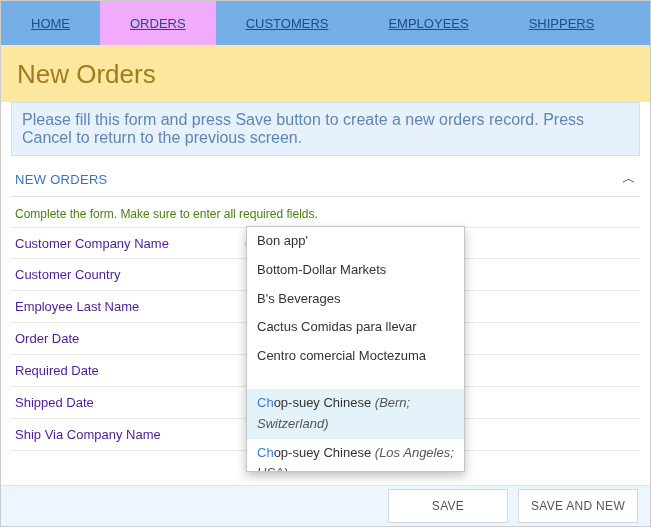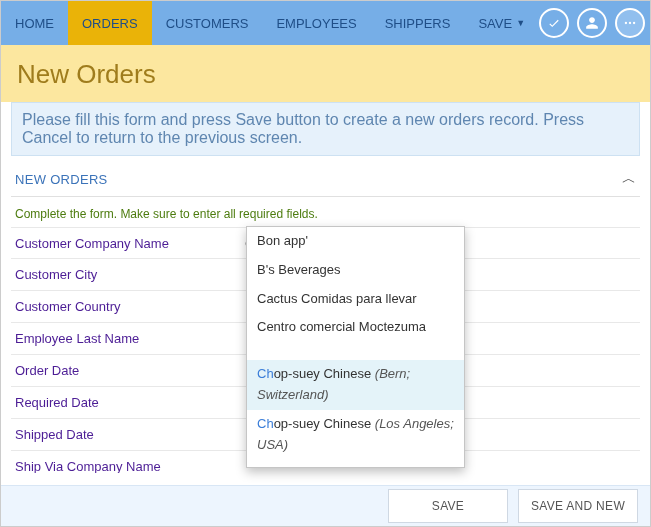--- a/index.html
+++ b/index.html
@@ -1,21 +1,21 @@
 <!DOCTYPE html>
 <html><head>
 <meta charset="utf-8">
 <style>
   * { box-sizing: border-box; margin: 0; padding: 0; }
   body { font-family: "Segoe UI", Arial, sans-serif; font-size: 13px; color: #333; background: #fff; width: 651px; height: 527px; overflow: hidden; position: relative; border: 1px solid #ccc; }
 
   .nav { background: #76AEE7; height: 44px; display: flex; align-items: stretch; padding: 0 4px 0 0; }
   .nav-tabs { display: flex; align-items: stretch; flex: 1; }
-  .nav-tab { padding: 0 14px; display: flex; align-items: center; color: #1F4E87; font-size: 13px; cursor: pointer; }
-  .nav-tab.active { background: #eab308; }
+  .nav-tab { padding: 0 30px; display: flex; align-items: center; color: #1F4E87; font-size: 13px; cursor: pointer; text-decoration: underline; }
+  .nav-tab.active { background: #f0abfc; }
   .nav-tab .arrow { margin-left: 4px; font-size: 9px; }
   .nav-icons { display: flex; align-items: center; gap: 8px; padding-right: 6px; }
   .nav-icon { width: 30px; height: 30px; border: 2px solid #fff; border-radius: 50%; display: flex; align-items: center; justify-content: center; color: #fff; cursor: pointer; }
   .nav-icon.filled { background: #91bfee; }
   .nav-icon svg { fill: #fff; }
 
   .title-bar { background: #FCE79F; padding: 14px 16px 12px; }
   .title-bar h1 { font-size: 26px; font-weight: 300; color: #9f7c1c; }
 
   .scroll-area { position: absolute; top: 95px; bottom: 53px; left: 0; right: 0; overflow: hidden; padding: 0 10px; }
@@ -111,24 +111,20 @@
     <div class="field-value">
       <span class="typed">Ch</span>
         <span class="hl">op-suey Chinese</span>
       <span class="spinner">
           <span>▲</span>
           <span>▼</span>
         </span>
     </div>
   </div>
   <div class="field-row">
-    <div class="field-label">Customer City</div>
-    <div class="field-value"></div>
-  </div>
-  <div class="field-row">
     <div class="field-label">Customer Country</div>
     <div class="field-value"></div>
   </div>
   <div class="field-row">
     <div class="field-label">Employee Last Name</div>
     <div class="field-value"></div>
   </div>
   <div class="field-row">
     <div class="field-label">Order Date</div>
     <div class="field-value"></div>
@@ -144,20 +140,21 @@
   <div class="field-row">
     <div class="field-label">Ship Via Company Name</div>
     <div class="field-value"></div>
   </div>
 
 </div>
 
 <div class="dropdown">
   <div class="dropdown-inner" id="dd-inner">
       <div class="dd-item"><span>Bon app'</span></div>
+      <div class="dd-item"><span>Bottom-Dollar Markets</span></div>
       <div class="dd-item"><span>B's Beverages</span></div>
       <div class="dd-item"><span>Cactus Comidas para llevar</span></div>
       <div class="dd-item"><span>Centro comercial Moctezuma</span></div>
       <div class="dd-item sel"><span class="match">Ch</span><span>op-suey Chinese</span> <span class="suffix">(Bern; Switzerland)</span></div>
       <div class="dd-item"><span class="match">Ch</span><span>op-suey Chinese</span> <span class="suffix">(Los Angeles; USA)</span></div>
       <div class="dd-item"></div>
     </div>
 </div>
 
 <div class="footer">

